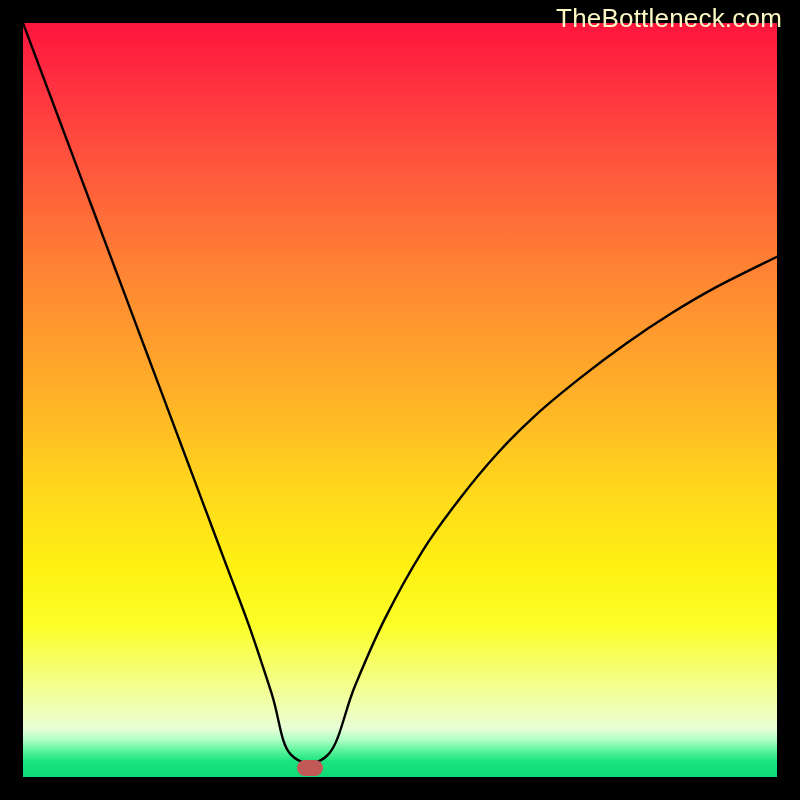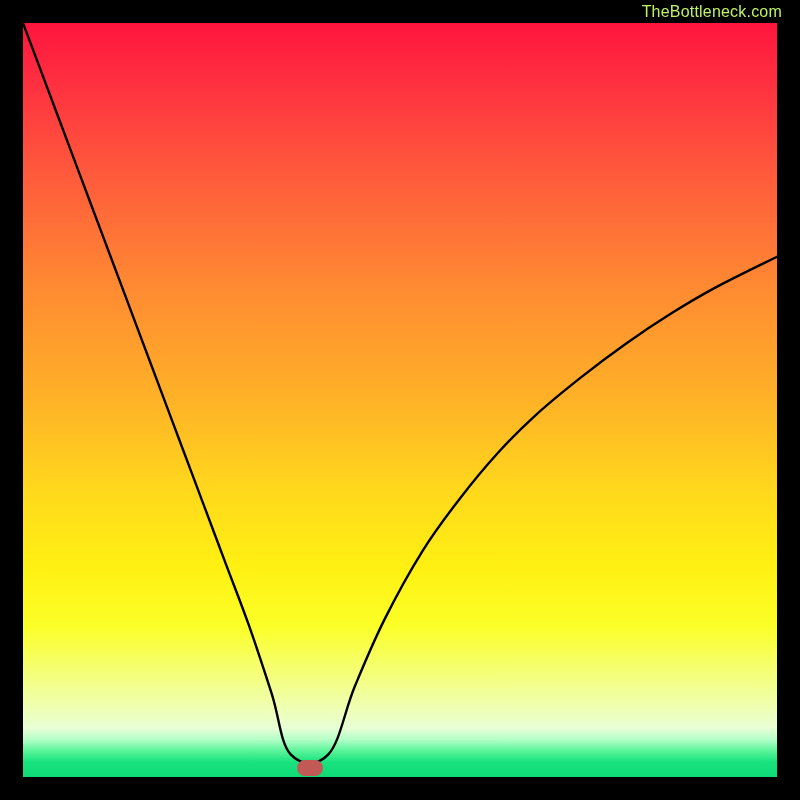--- a/index.html
+++ b/index.html
@@ -31,22 +31,22 @@
       #5cf49a 96.5%,
       #18e37e 98%,
       #0fdb76 100%
     );
   }
   .watermark {
     position: absolute;
     top: 3px;
     right: 18px;
     font-family: Arial, Helvetica, sans-serif;
-    font-size: 16px;
-    color: #bef264;
+    font-size: 26px;
+    color: #fef9c3;
     letter-spacing: 0.2px;
     font-weight: 500;
   }
   svg.curve {
     position: absolute;
     left: 23px;
     top: 23px;
     width: 754px;
     height: 754px;
   }

